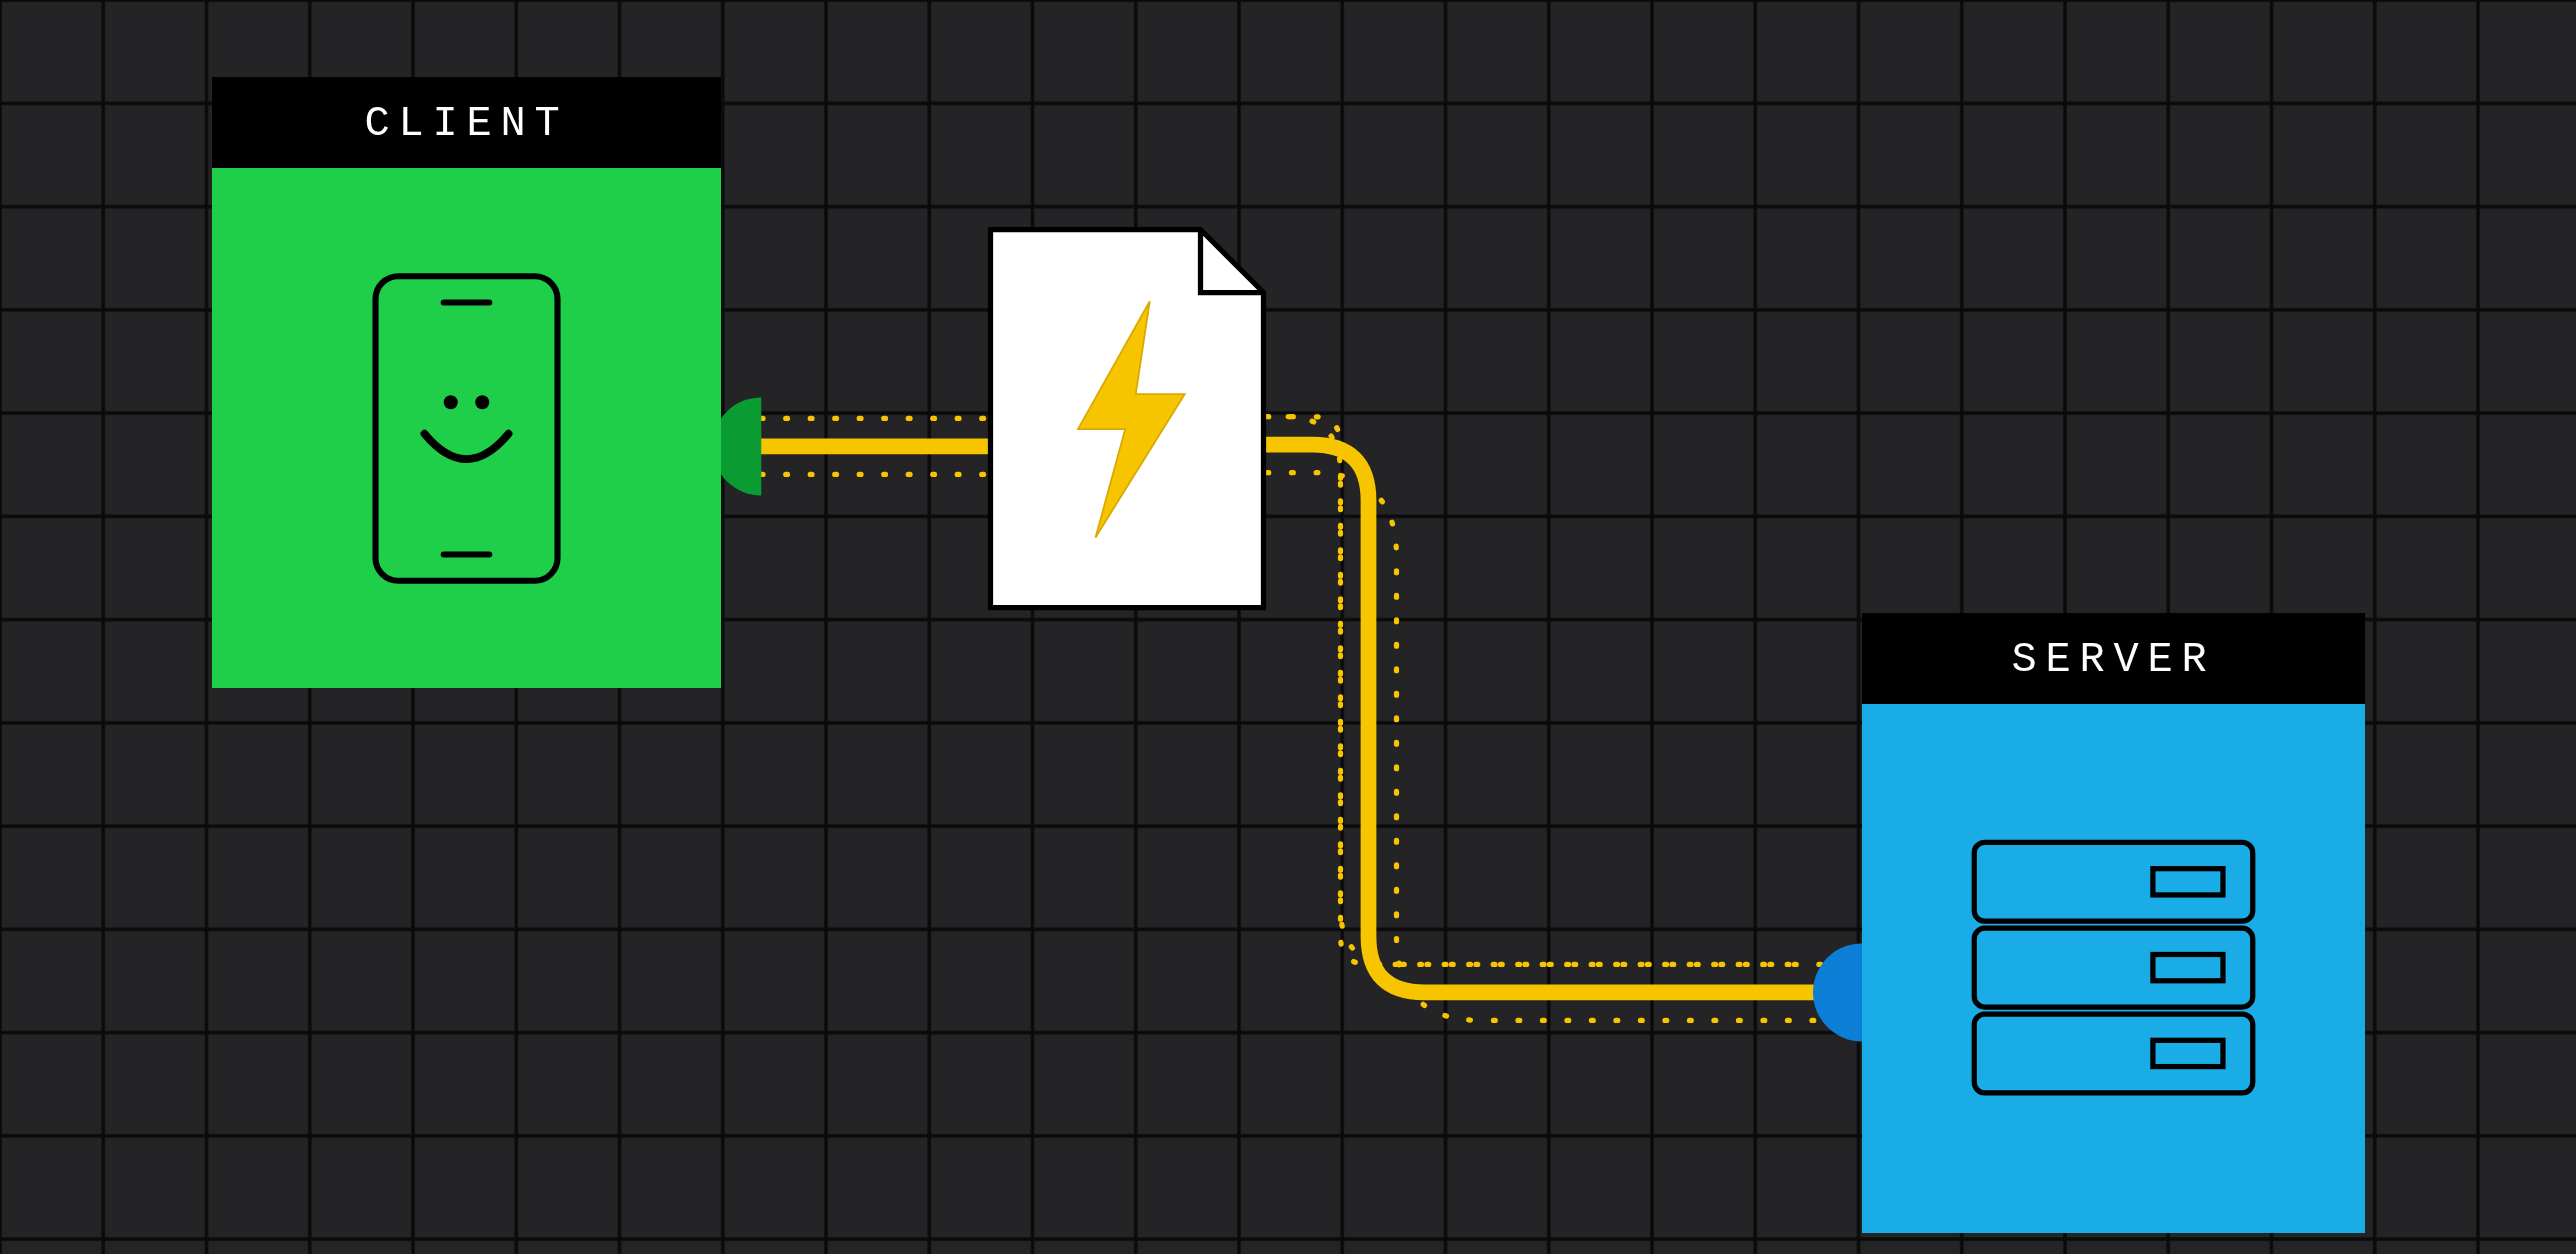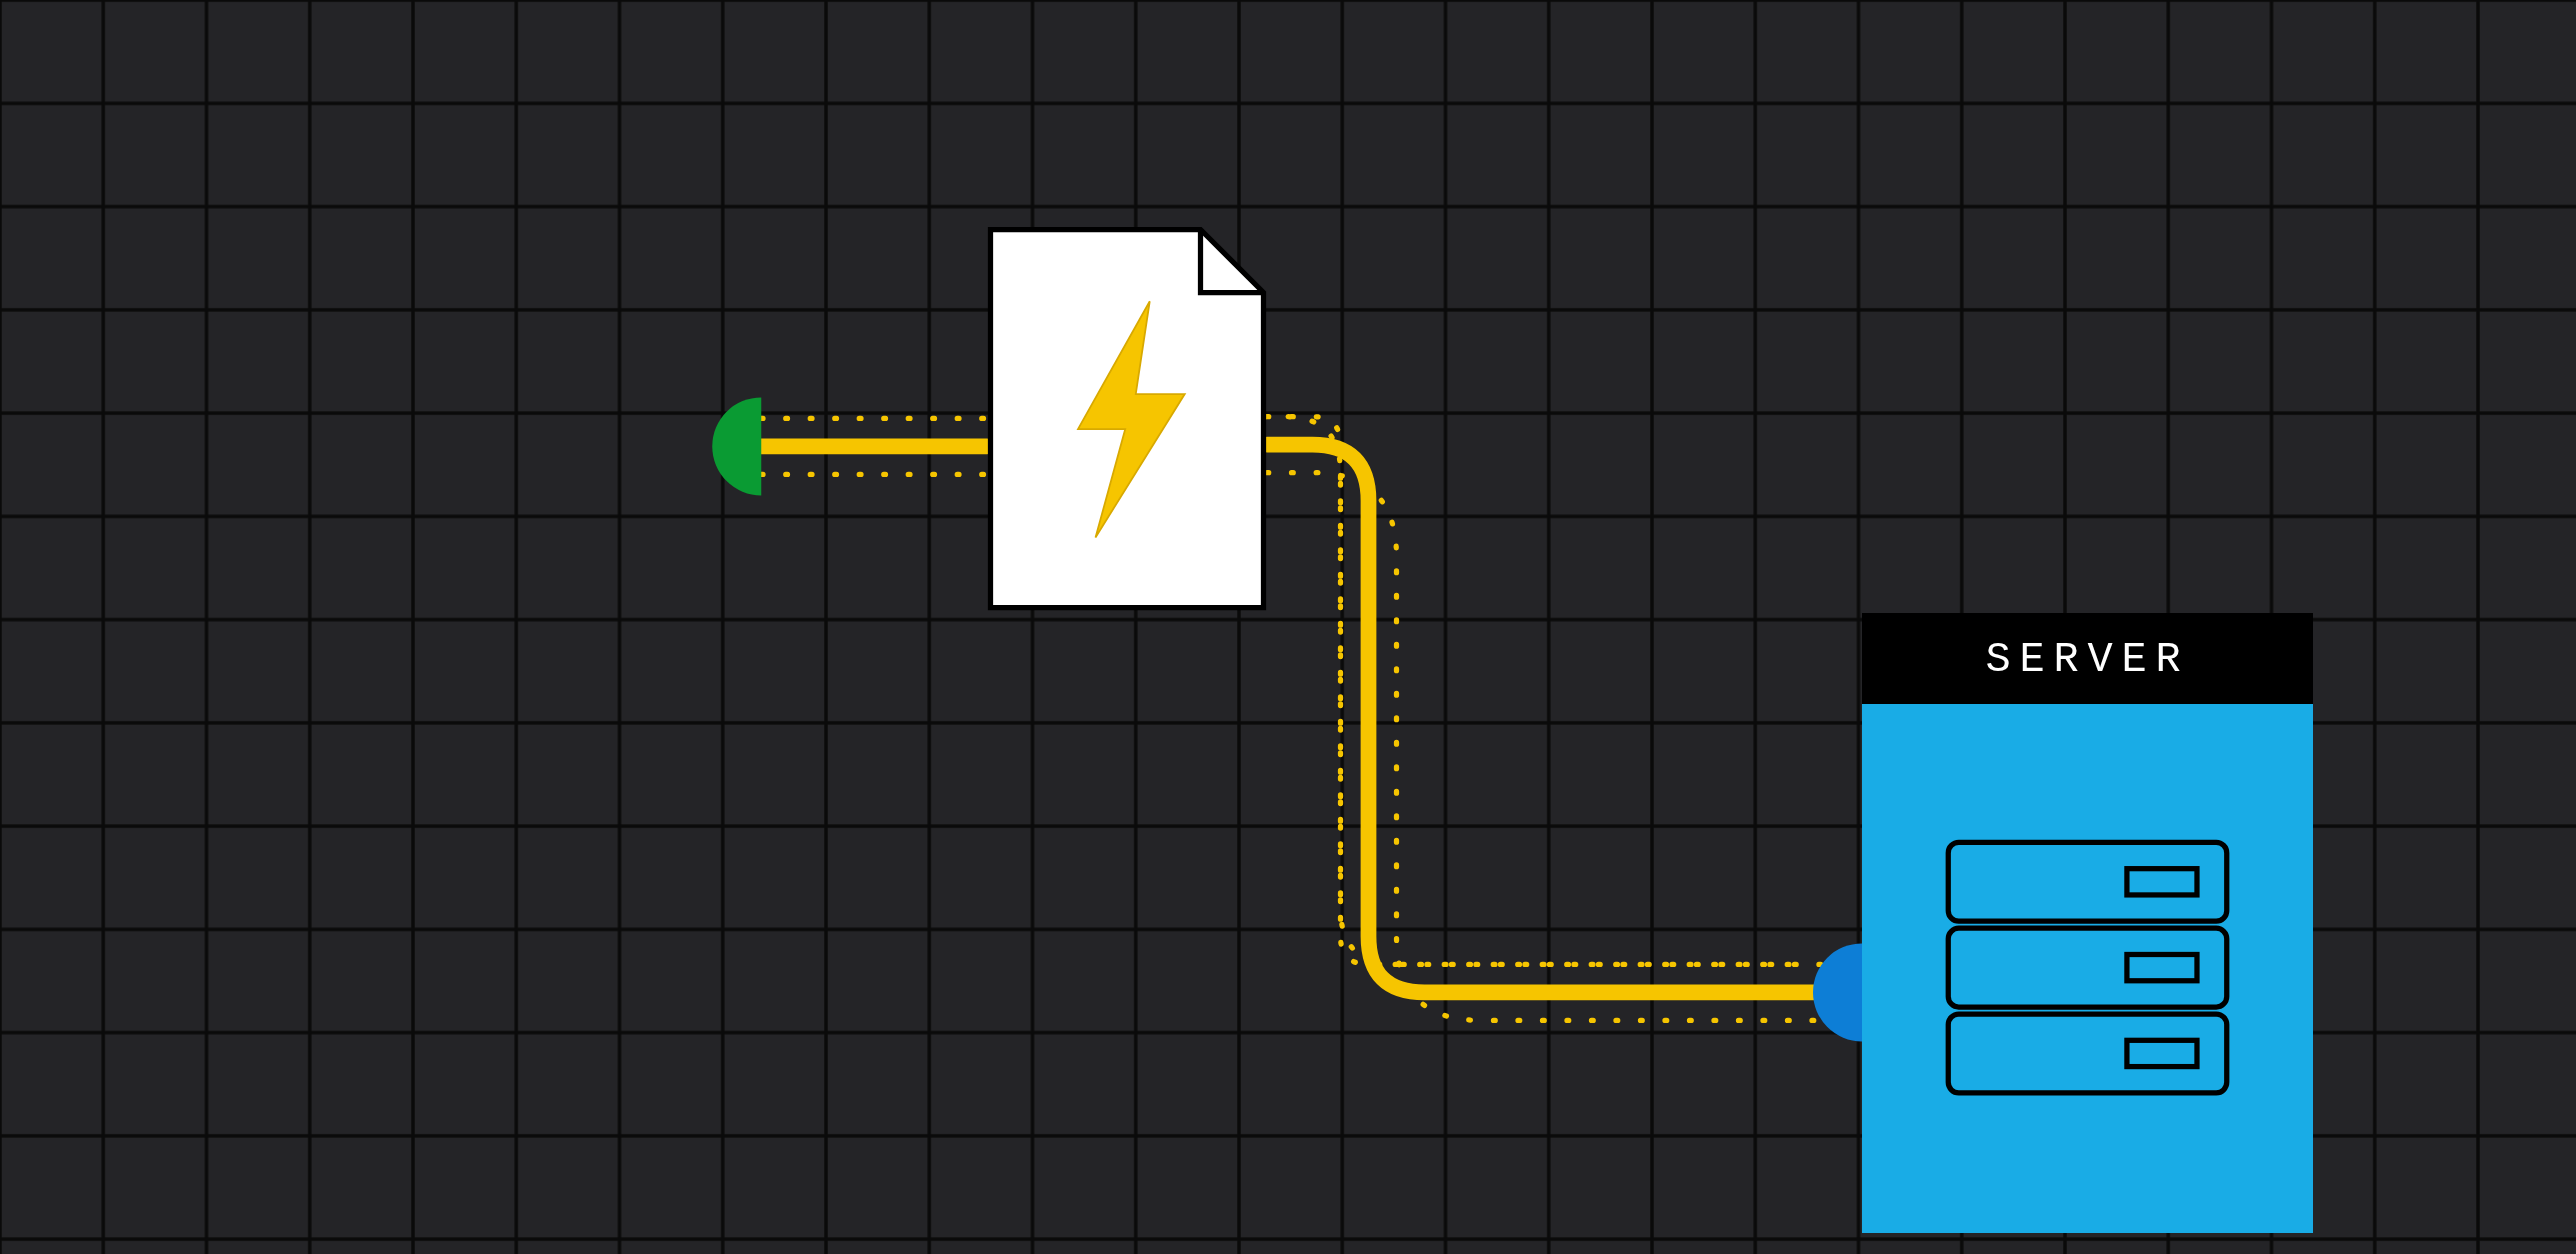--- a/index.html
+++ b/index.html
@@ -43,21 +43,21 @@
   }
   .server .node-body {
     background: #19ace6;
   }
 
   
   .client { left: 212px; top: 77px; width: 509px; }
   .client .node-body { height: 520px; }
 
   
-  .server { left: 1862px; top: 613px; width: 451px; }
+  .server { left: 1862px; top: 613px; width: 503px; }
   .server .node-body { height: 529px; }
 
   
   .doc {
     position: absolute;
     left: 987px;
     top: 226px;
     width: 280px;
     height: 385px;
   }
@@ -111,20 +111,33 @@
 
     <g>
       <path d="M 870 454 A 56 56 0 1 0 870 566 Z" fill="#0a9b33"></path>
     </g>
 
     <g>
       <path d="M 2128 1078 A 56 56 0 1 0 2128 1190 Z" fill="#0d7ed6"></path>
     </g>
   </svg>
 
+  <div class="node client">
+    <div class="node-header">CLIENT</div>
+    <div class="node-body">
+      <svg width="193" height="315" viewBox="0 0 220 360">
+        <rect x="6" y="6" width="208" height="348" rx="26" ry="26" fill="none" stroke="#000" stroke-width="7"></rect>
+        <line x1="84" y1="36" x2="136" y2="36" stroke="#000" stroke-width="7" stroke-linecap="round"></line>
+        <line x1="84" y1="324" x2="136" y2="324" stroke="#000" stroke-width="7" stroke-linecap="round"></line>
+        <circle cx="92" cy="150" r="8" fill="#000"></circle>
+        <circle cx="128" cy="150" r="8" fill="#000"></circle>
+        <path d="M 62 186 Q 110 244 158 186" fill="none" stroke="#000" stroke-width="9" stroke-linecap="round"></path>
+      </svg>
+    </div>
+  </div>
 
   <div class="node server">
     <div class="node-header">SERVER</div>
     <div class="node-body">
       <svg width="289" height="263" viewBox="0 0 330 300">
         <g fill="none" stroke="#000" stroke-width="6">
           <rect x="6" y="6" width="318" height="90" rx="12"></rect>
           <rect x="6" y="104" width="318" height="90" rx="12"></rect>
           <rect x="6" y="202" width="318" height="90" rx="12"></rect>
           <rect x="210" y="36" width="80" height="30"></rect>

